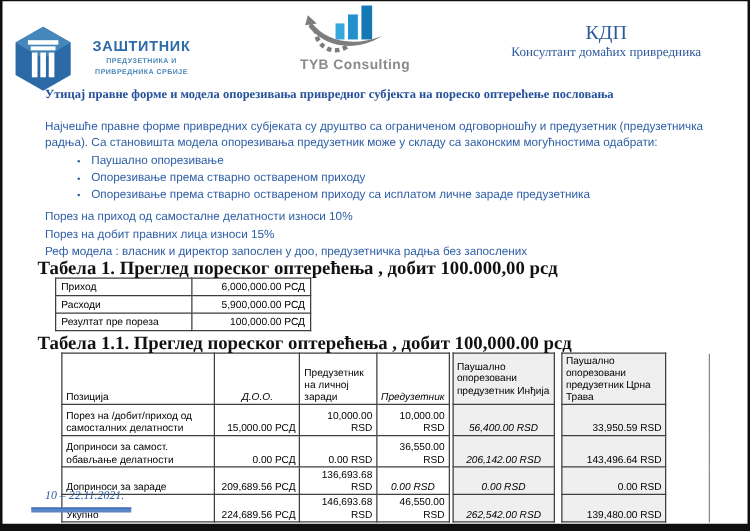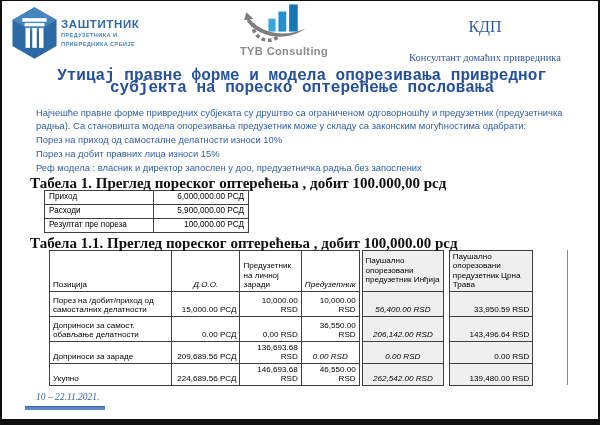--- a/index.html
+++ b/index.html
@@ -8,40 +8,40 @@
     background:#0f0f0f;
     font-family:"Liberation Sans", sans-serif;
     -webkit-font-smoothing:antialiased;
   }
   .page {
     position:absolute; top:1px; left:2px; right:2px; bottom:6px;
     background:#ffffff; overflow:hidden;
   }
 
   
-  .logo-left { position:absolute; top:6px; left:10px; display:flex; align-items:flex-start; gap:4px; }
+  .logo-left { position:absolute; top:20px; left:10px; display:flex; align-items:flex-start; gap:17px;text-align:center; }
   .logo-left-text { margin-top:11px; }
   .zastitnik-title { font-size:11.5px; font-weight:bold; color:#2d6ca8; letter-spacing:0.6px; line-height:12px; }
   .zastitnik-sub { font-size:5.6px; font-weight:bold; color:#4a86b8; letter-spacing:0.4px; line-height:7px; margin-top:2px; }
 
   .logo-center { position:absolute; top:2px; left:238px; width:110px; }
   .tyb-name { font-size:11px; font-weight:bold; color:#8a8a8a; letter-spacing:0.4px; margin-top:-2px; }
 
   .logo-right { position:absolute; top:17px; left:378px; width:210px; text-align:center;
                 font-family:"Liberation Serif", serif; color:#2e5b9e; }
   .kdp-title { font-size:16px; font-weight:normal; line-height:17px; }
-  .kdp-sub { font-size:10.5px; line-height:12px; margin-top:17px; }
+  .kdp-sub { font-size:10.5px; line-height:12px; margin-top:2px; }
 
   
   .content { position:absolute; top:69px; left:34px; right:30px; }
 
   .doc-title {
-    font-family:Liberation Mono, monospace; font-weight:bold;
-    font-size:16px; line-height:12px; color:#24509c;
-    text-align:center; margin:0 0 12px 0;
+    font-family:Liberation Serif, serif; font-weight:bold;
+    font-size:10px; line-height:12px; color:#24509c;
+    text-align:left; margin:0 0 12px 0;
   }
   .intro { font-size:9.4px; line-height:13px; color:#2e5ea6; margin:0 0 3px 0; }
 
   .bullets { margin:0 0 8px 0; padding-left:37px; color:#2e5ea6; font-size:9.4px; }
   .bullets li { line-height:9.5px; margin-bottom:4px; }
   .bullets li::marker { color:#2e5ea6; font-size:8px; }
 
   .note { font-size:9.4px; line-height:9.5px; color:#2e5ea6; margin:0 0 4.5px 0; }
 
   .tbl-title {
@@ -118,20 +118,25 @@
     <div class="kdp-title">КДП</div>
     <div class="kdp-sub">Консултант домаћих привредника</div>
   </div>
 
   <div class="content">
 
     <h1 class="doc-title">Утицај правне форме и модела опорезивања привредног субјекта на пореско оптерећење пословања</h1>
 
     <p class="intro">Најчешће правне форме привредних субјеката су друштво са ограниченом одговорношћу и предузетник (предузетничка радња). Са становишта модела опорезивања предузетник може у складу са законским могућностима одабрати:</p>
 
+    <ul class="bullets">
+      <li>Паушално опорезивање</li>
+      <li>Опорезивање према стварно оствареном приходу</li>
+      <li>Опорезивање према стварно оствареном приходу са исплатом личне зараде предузетника</li>
+    </ul>
 
     <p class="note">Порез на приход од самосталне делатности износи 10%</p>
     <p class="note">Порез на добит правних лица износи 15%</p>
     <p class="note">Реф модела : власник и директор запослен у доо, предузетничка радња без запослених</p>
 
     <div class="tbl-title">Табела 1. Преглед пореског оптерећења , добит 100.000,00 рсд</div>
 
     <table class="t1">
       <tbody>
         <tr>

